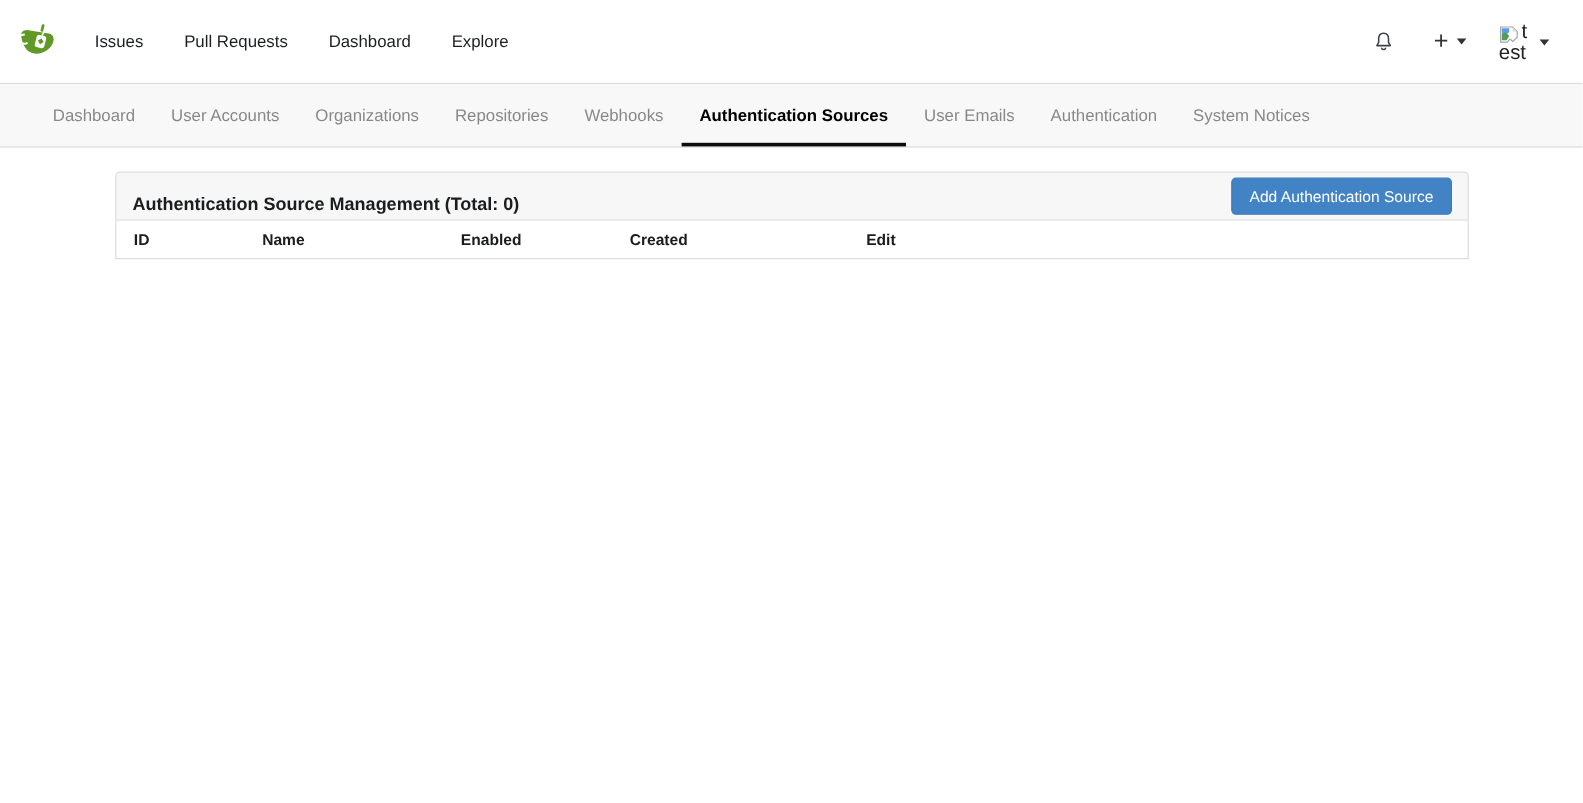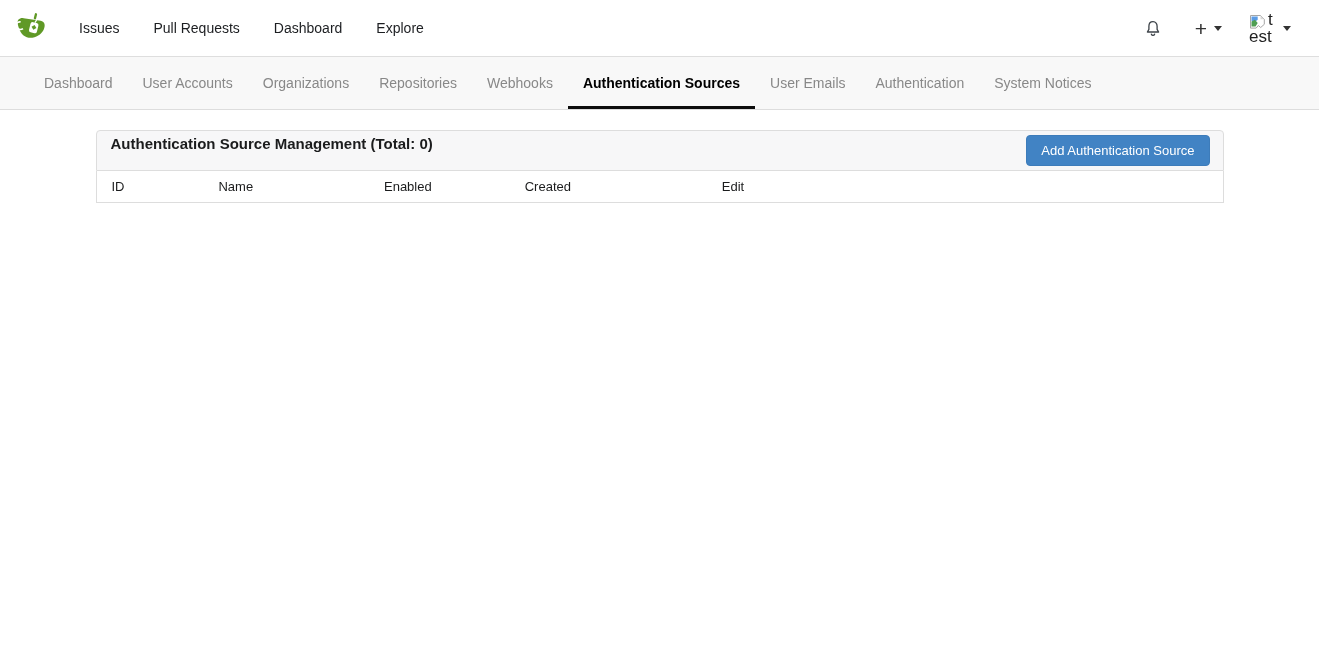--- a/index.html
+++ b/index.html
@@ -1,20 +1,20 @@
 <!DOCTYPE html>
 <html><head>
 <meta charset="utf-8">
 <style>
   * { margin:0; padding:0; box-sizing:border-box; }
   html,body { width:1319px; height:669px; background:#ffffff; overflow:hidden;
               font-family:"Liberation Sans","DejaVu Sans",sans-serif; color:#1c1e21; }
 
   
-  .navbar { height:57px; background:#fff; border-bottom:1px solid #dedede;
+  .navbar { height:70px; background:#fff; border-bottom:1px solid #dedede;
             display:flex; align-items:center; padding:0 28px 0 14px; }
   .logo-wrap { width:32px; height:32px; margin-right:16px; display:flex;
                align-items:center; justify-content:center; cursor:pointer; }
   .nav-link { padding:0 17px; font-size:14px; color:#1c1e21; cursor:pointer;
               line-height:57px; white-space:nowrap; }
   .nav-right { margin-left:auto; display:flex; align-items:center; }
   .icon-btn { padding:0 17px; display:flex; align-items:center; cursor:pointer; }
   .plus-glyph { font-size:21px; font-weight:400; color:#333; line-height:1; }
   .caret { display:inline-block; width:0; height:0; border-left:4px solid transparent;
            border-right:4px solid transparent; border-top:5px solid #333; margin-left:7px; }
@@ -28,29 +28,29 @@
   .tabbar { height:53px; background:#f8f8f8; border-bottom:1px solid #dddddd;
             display:flex; padding-left:29px; }
   .tab { padding:0 15px; display:flex; align-items:center; font-size:14px;
          color:#888888; cursor:pointer; white-space:nowrap;
          border-top:3px solid transparent; border-bottom:3px solid transparent; }
   .tab.active { color:#000; font-weight:700; border-bottom:3px solid #0d0d0d; }
 
   
   .container { width:1128px; margin:20px auto 0 auto; }
   .panel-header { min-height:38px; background:#f7f7f8; border:1px solid #dddddd;
-                  border-radius:4px 4px 0 0; display:flex; align-items:flex-start;
+                  border-radius:4px 4px 0 0; display:flex; align-items:flex-end;
                   justify-content:space-between; padding:4px 13px 4px 14px; }
   .panel-title { font-size:15px; font-weight:700; color:#1b1c1d; }
   .add-btn { background:#4183c4; color:#ffffff; border:1px solid #3d7cba; border-radius:4px;
              font-size:13px; padding:7px 14px; cursor:pointer;
              font-family:"Liberation Sans","DejaVu Sans",sans-serif;margin-left:41px; }
   .table-head { display:grid; grid-template-columns:9.5% 14.7% 12.5% 17.5% 18.5% 17% auto;
                 background:#ffffff; border:1px solid #dddddd; border-top:none; }
-  .th { padding:8px 15px; font-size:13px; font-weight:400; color:#1b1c1d; white-space:nowrap; }
+  .th { padding:8px 15px; font-size:13px; font-weight:700; color:#1b1c1d; white-space:nowrap; }
 </style>
 </head>
 <body>
 
 <div class="navbar">
   <div class="logo-wrap">
     <svg width="32" height="32" viewBox="0 0 30 30">
       <rect x="19" y="1" width="2.2" height="6" rx="1" fill="#609926" transform="rotate(14 20 4)"></rect>
       <path d="M3.5 11 C2.5 7.5 5.5 5.2 9 5.8 L25 8.3 C29 9.1 29.7 12.8 27.7 16.8 C25.2 21.8 18 25.6 12 23.6 C7 21.9 4.5 16.5 3.5 11 Z" fill="#609926"></path>
       <path d="M6.2 9.3 C2.8 8.8 1.2 11.4 2.2 13.9 C3.2 16.4 6.4 17.1 8.4 15.6" fill="none" stroke="#ffffff" stroke-width="1.6"></path>

